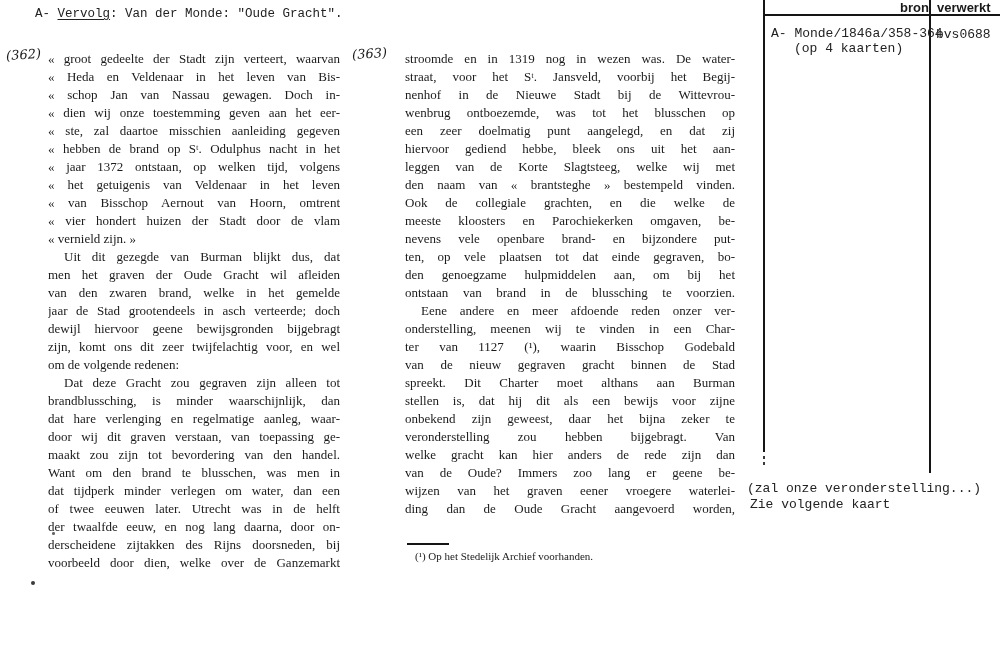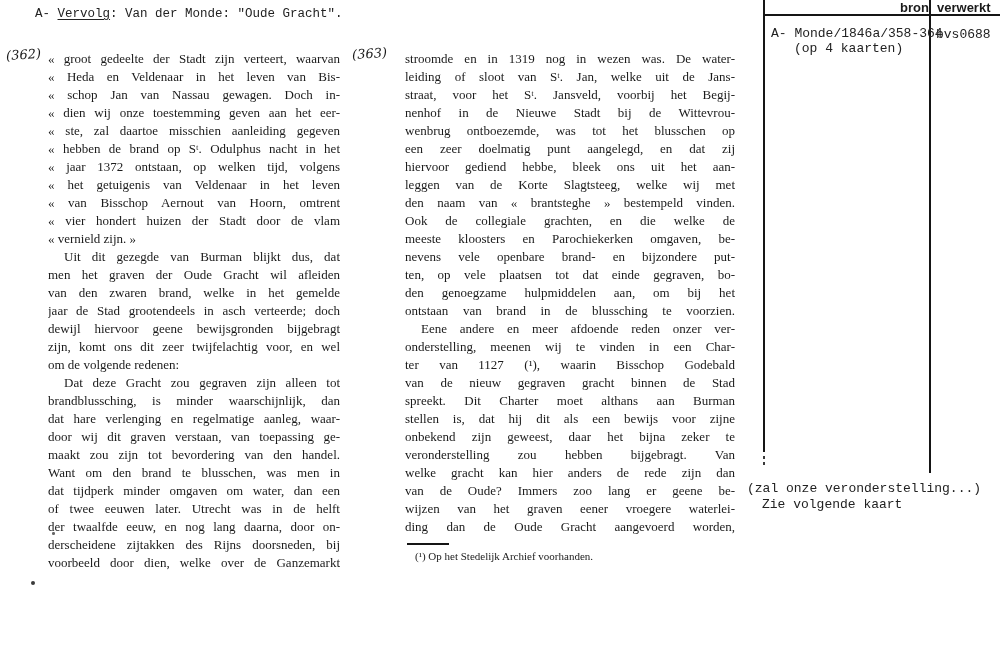--- a/index.html
+++ b/index.html
@@ -77,31 +77,30 @@
     <div class="pline">jaar de Stad grootendeels in asch verteerde; doch</div>
     <div class="pline">dewijl hiervoor geene bewijsgronden bijgebragt</div>
     <div class="pline">zijn, komt ons dit zeer twijfelachtig voor, en wel</div>
     <div class="pline noj">om de volgende redenen:</div>
     <div class="pline ind">Dat deze Gracht zou gegraven zijn alleen tot</div>
     <div class="pline">brandblussching, is minder waarschijnlijk, dan</div>
     <div class="pline">dat hare verlenging en regelmatige aanleg, waar-</div>
     <div class="pline">door wij dit graven verstaan, van toepassing ge-</div>
     <div class="pline">maakt zou zijn tot bevordering van den handel.</div>
     <div class="pline">Want om den brand te blusschen, was men in</div>
-    <div class="pline">dat tijdperk minder omgaven om water, dan een</div>
+    <div class="pline">dat tijdperk minder verlegen om water, dan een</div>
     <div class="pline">of twee eeuwen later. Utrecht was in de helft</div>
     <div class="pline">der twaalfde eeuw, en nog lang daarna, door on-</div>
     <div class="pline">derscheidene zijtakken des Rijns doorsneden, bij</div>
     <div class="pline">voorbeeld door dien, welke over de Ganzemarkt</div>
   </div>
 
 <div class="abs print" style="left:405px; top:50px; width:330px;">
 
 <div class="pline">stroomde en in 1319 nog in wezen was. De water-</div>
-    <div class="pline">leiding of sloot van Sᵗ. Jan, welke uit de Jans-</div>
     <div class="pline">straat, voor het Sᵗ. Jansveld, voorbij het Begij-</div>
     <div class="pline">nenhof in de Nieuwe Stadt bij de Wittevrou-</div>
     <div class="pline">wenbrug ontboezemde, was tot het blusschen op</div>
     <div class="pline">een zeer doelmatig punt aangelegd, en dat zij</div>
     <div class="pline">hiervoor gediend hebbe, bleek ons uit het aan-</div>
     <div class="pline">leggen van de Korte Slagtsteeg, welke wij met</div>
     <div class="pline">den naam van « brantsteghe » bestempeld vinden.</div>
     <div class="pline">Ook de collegiale grachten, en die welke de</div>
     <div class="pline">meeste kloosters en Parochiekerken omgaven, be-</div>
     <div class="pline">nevens vele openbare brand- en bijzondere put-</div>
@@ -135,17 +134,17 @@
 <div class="abs sans-bold" style="left:937px; top:0;">verwerkt</div>
 
 <div class="abs typed" style="left:771px; top:27px; font-size:13px; line-height:14.5px;">
   <div>A- Monde/1846a/358-364</div>
   <div style="margin-left:23px;">(op 4 kaarten)</div>
 </div>
 <div class="abs typed" style="left:936px; top:27px; font-size:13px;">bvs0688</div>
 
 <div class="abs typed" style="left:747px; top:481px; font-size:13px; line-height:15.5px;">
   <div>(zal onze veronderstelling...)</div>
-  <div style="margin-left:15px;">Zie volgende kaart</div>
+  <div style="margin-left:3px;">Zie volgende kaart</div>
 </div>
 
 <div class="abs speck" style="left:31px; top:581px; width:4px; height:4px;"></div>
 <div class="abs speck" style="left:52px; top:532px; width:2.5px; height:2.5px; background:#666;"></div>
 
 </body></html>

